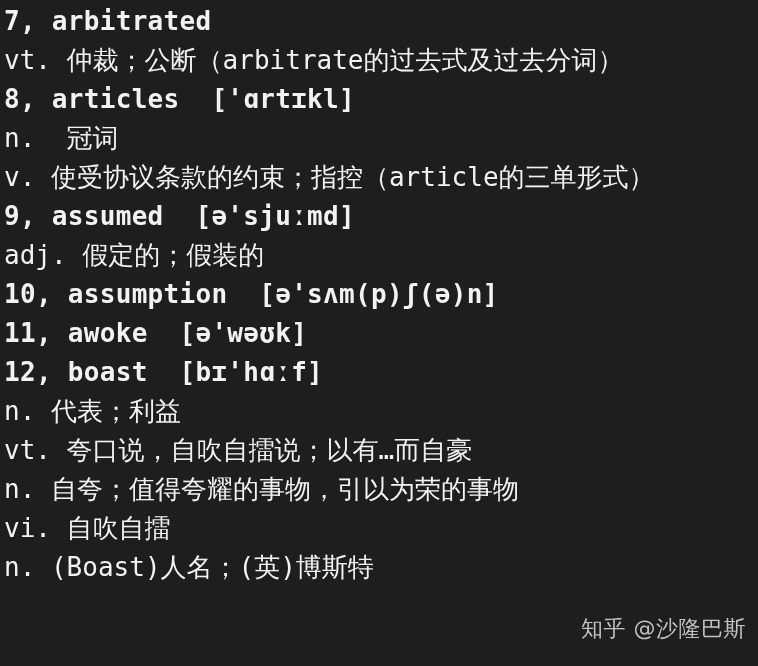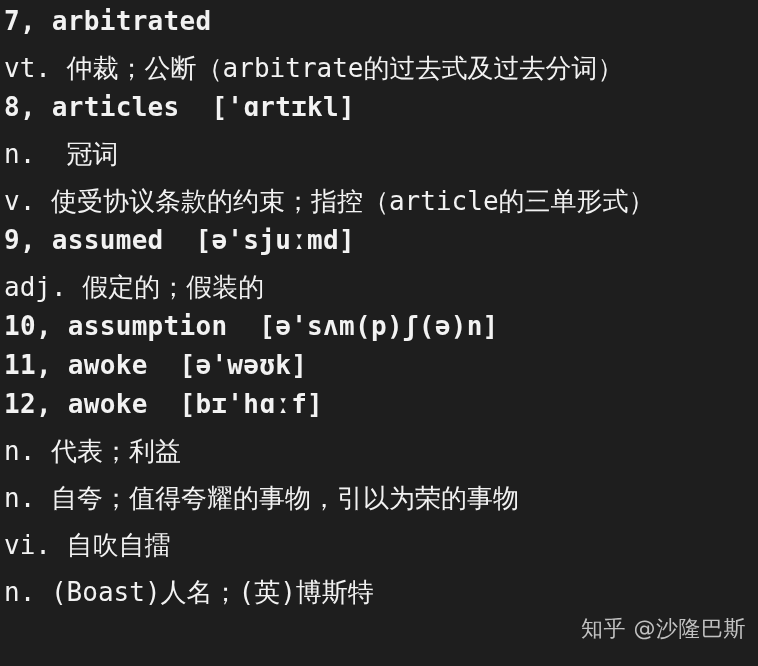--- a/index.html
+++ b/index.html
@@ -37,21 +37,20 @@
     overflow: hidden;
     text-overflow: clip;
   }
   
   .line.headword {
     font-weight: 700;
     letter-spacing: 0.3px;
   }
   .line.pos {
     font-weight: 400;
-    margin-top: 8px;
   }
   .watermark {
     position: absolute;
     right: 10px;
     bottom: 22px;
     color: #cfcfcf;
     font-size: 22px;
     font-family: "DejaVu Sans", "Liberation Sans", sans-serif;
     letter-spacing: 0.5px;
     white-space: pre;
@@ -66,22 +65,23 @@
   <div class="lines">
     <span class="line headword">7, arbitrated</span>
     <span class="line pos">vt. 仲裁；公断（arbitrate的过去式及过去分词）</span>
     <span class="line headword">8, articles  ['ɑrtɪkl]</span>
     <span class="line pos">n.  冠词</span>
     <span class="line pos">v. 使受协议条款的约束；指控（article的三单形式）</span>
     <span class="line headword">9, assumed  [ə'sjuːmd]</span>
     <span class="line pos">adj. 假定的；假装的</span>
     <span class="line headword">10, assumption  [ə'sʌm(p)ʃ(ə)n]</span>
     <span class="line headword">11, awoke  [ə'wəʊk]</span>
-    <span class="line headword">12, awoke  [bɪ'hɑːf]</span>
+    <span class="line headword">12, boast  [bɪ'hɑːf]</span>
     <span class="line pos">n. 代表；利益</span>
+    <span class="line pos">vt. 夸口说，自吹自擂说；以有…而自豪</span>
     <span class="line pos">n. 自夸；值得夸耀的事物，引以为荣的事物</span>
     <span class="line pos">vi. 自吹自擂</span>
     <span class="line pos">n. (Boast)人名；(英)博斯特</span>
   </div>
 
   <div class="watermark">知乎 @沙隆巴斯</div>
 
 </div>
 
 </body></html>

